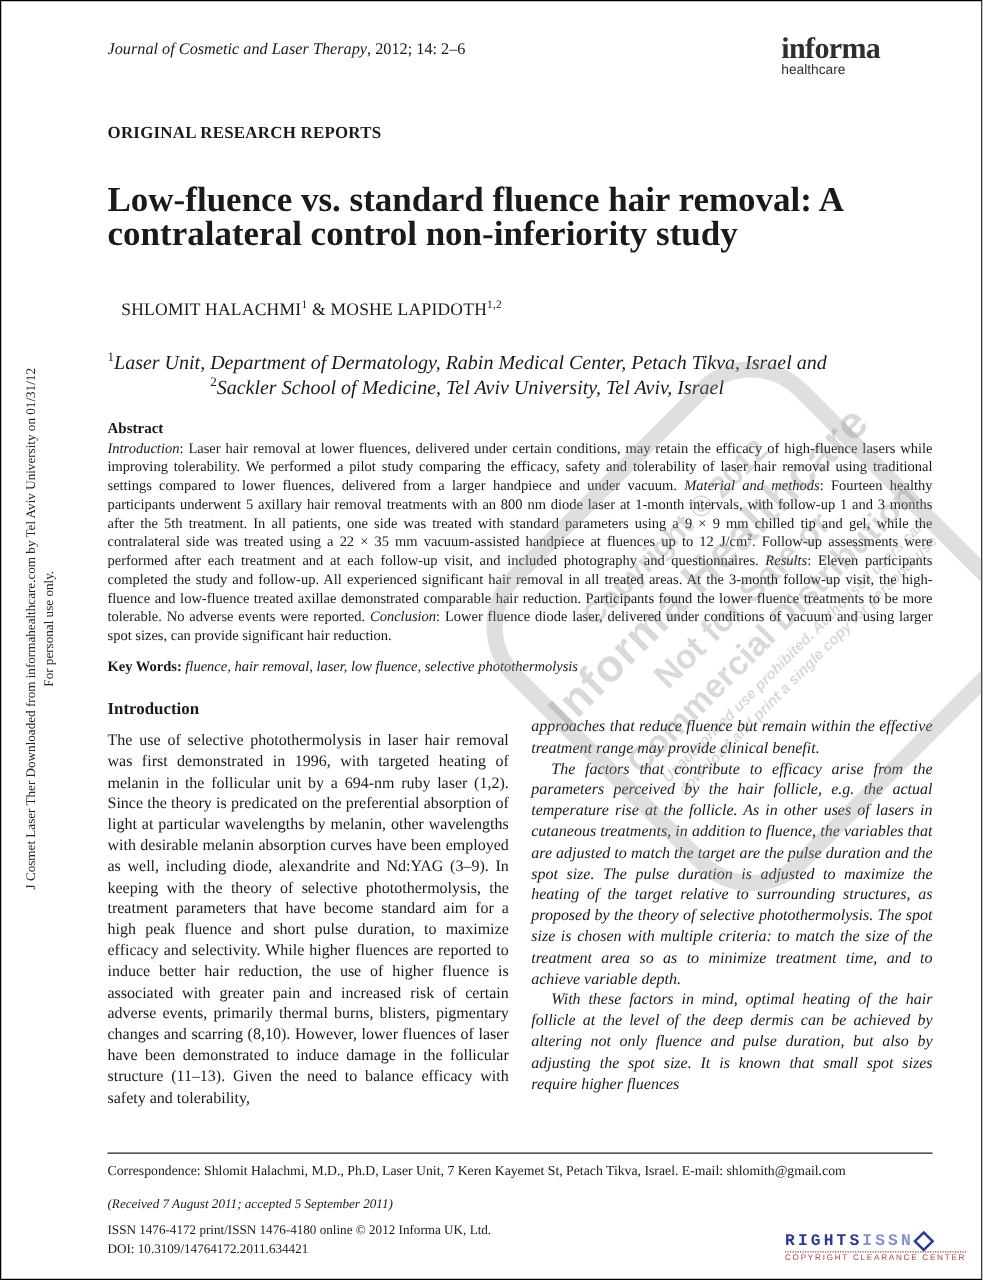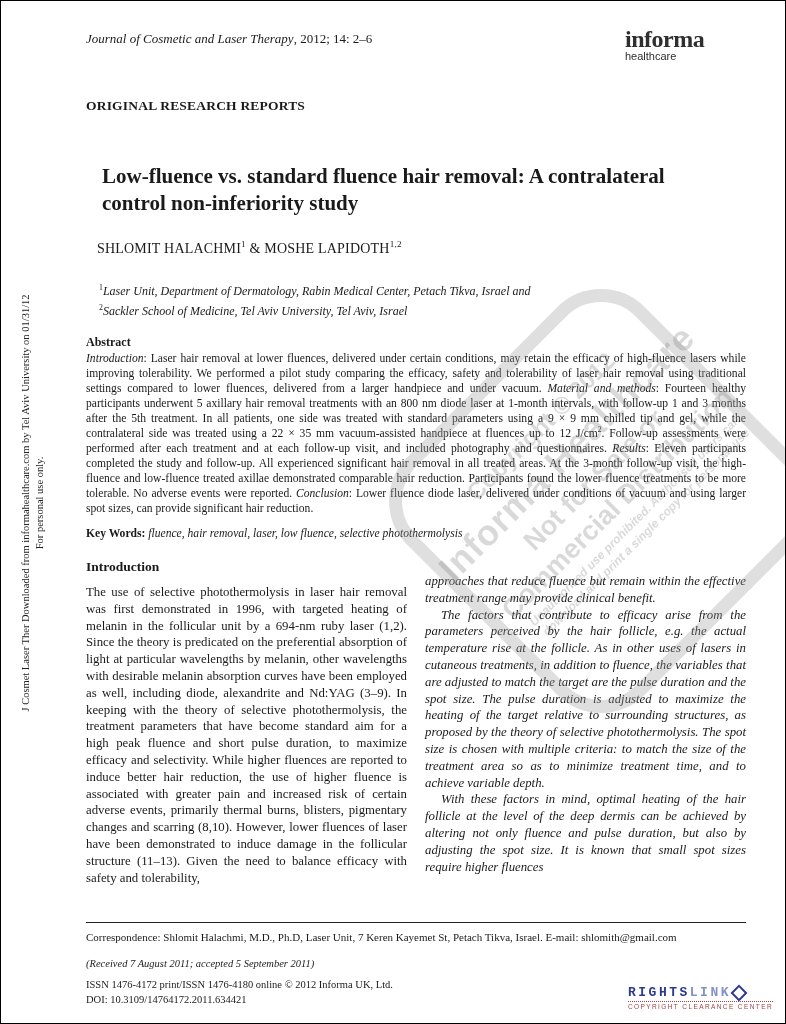--- a/index.html
+++ b/index.html
@@ -12,23 +12,23 @@
   .sidebar{
     position:absolute;left:18px;top:762px;width:520px;
     transform:rotate(-90deg);transform-origin:0 0;
     font-size:10.5px;line-height:14px;text-align:center;color:#222;
   }
   .journal-line{position:absolute;left:85px;top:30px;font-size:13px;}
   .logo{position:absolute;left:624px;top:26px;font-family:"Liberation Sans","DejaVu Sans",sans-serif;color:#2f2f2f;}
   .logo .name{font-size:24px;font-weight:bold;letter-spacing:-0.5px;line-height:24px;font-family:Liberation Serif, serif;}
   .logo .division{font-size:11px;margin-top:-1px;}
   .section-label{position:absolute;left:85px;top:97px;font-size:13.5px;font-weight:bold;letter-spacing:0.2px;}
-  .title{position:absolute;left:85px;top:146px;width:620px;font-size:21px;font-weight:bold;line-height:27px;margin:16px;}
+  .title{position:absolute;left:85px;top:146px;width:620px;font-size:28px;font-weight:bold;line-height:27px;margin:0;}
   .authors{position:absolute;left:96px;top:240px;font-size:14px;letter-spacing:0.2px;}
-  .affiliations{position:absolute;left:98px;top:280px;font-size:12px;font-style:italic;line-height:20px;}
+  .affiliations{position:absolute;left:85px;top:280px;font-size:16px;font-style:italic;line-height:20px;text-align:center;}
   .affiliations sup{font-style:normal;}
   .abs-head{position:absolute;left:85px;top:334px;font-size:12px;font-weight:bold;}
   .abs-body{position:absolute;left:85px;top:350px;width:660px;font-size:11.6px;line-height:15px;text-align:justify;margin:0;}
   .keywords{position:absolute;left:85px;top:526px;font-size:11.6px;}
   .intro-head{position:absolute;left:85px;top:558px;font-size:13.5px;font-weight:bold;}
   .col{position:absolute;width:321px;font-size:12.8px;line-height:16.8px;text-align:justify;}
   .col p{margin:0;}
   .col p.indent{text-indent:16px;}
   .col-left{left:85px;top:583px;}
   .col-right{left:424px;top:572px;font-style:italic;}
@@ -119,19 +119,19 @@
 
   <div class="rule"></div>
   <div class="correspondence">Correspondence: Shlomit Halachmi, M.D., Ph.D, Laser Unit, 7 Keren Kayemet St, Petach Tikva, Israel. E-mail: shlomith@gmail.com</div>
   <div class="received">(Received 7 August 2011; accepted 5 September 2011)</div>
   <div class="issn">ISSN 1476-4172 print/ISSN 1476-4180 online © 2012 Informa UK, Ltd.</div>
   <div class="doi">DOI: 10.3109/14764172.2011.634421</div>
 
   <div class="rightslink">
     <div class="rl-row">
       <span class="rl-rights">RIGHTS</span>
-        <span class="rl-link">LINK</span>
+        <span class="rl-link">ISSN</span>
       <span class="rl-diamond"></span>
     </div>
     <div class="rl-sub">COPYRIGHT CLEARANCE CENTER</div>
   </div>
 
 </div>
 
 </body></html>

